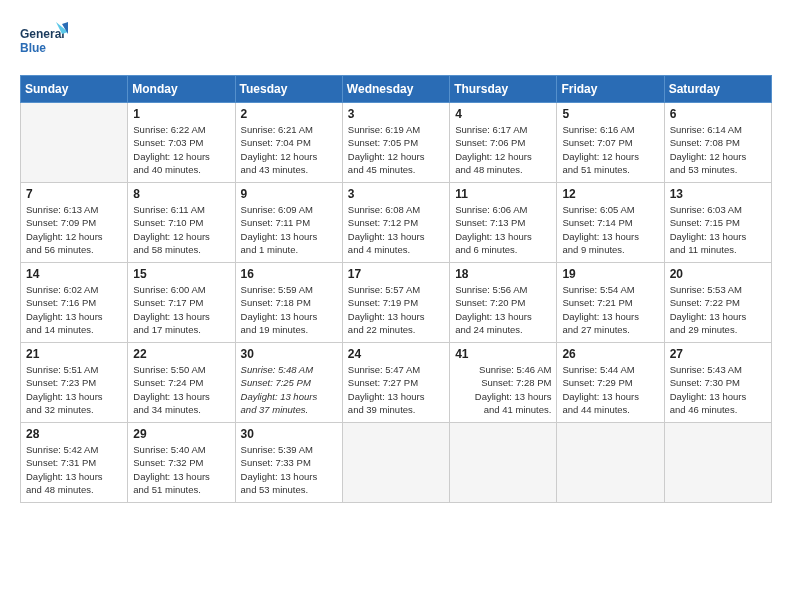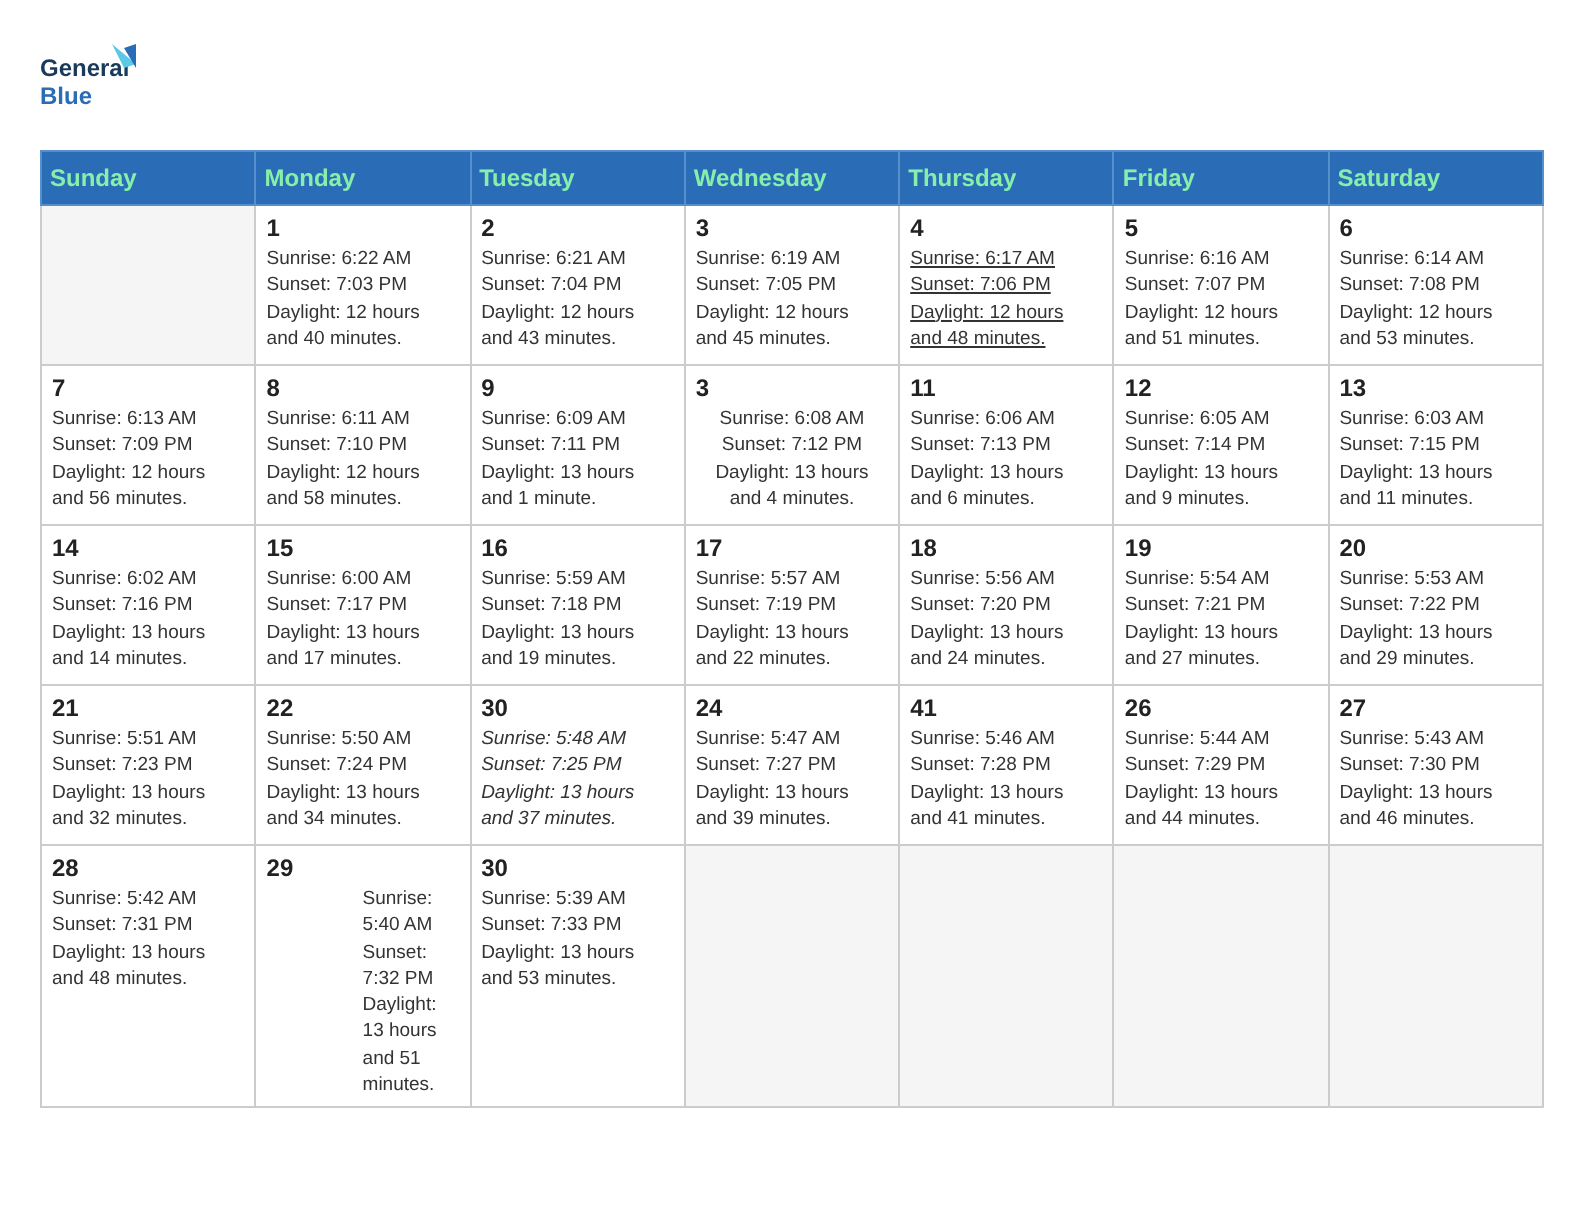--- a/index.html
+++ b/index.html
@@ -33,21 +33,21 @@
       font-size: 15px;
       color: #333;
     }
     .calendar {
       width: 100%;
       border-collapse: collapse;
       font-size: 11px;
     }
     .calendar th {
       background: #2a6cb5;
-      color: #86efac;
+      color: #ffffff;
       padding: 6px 4px;
       text-align: left;
       font-size: 12px;
       font-weight: bold;
       border: 1px solid #5590cc;
     }
     .calendar td {
       border: 1px solid #ccc;
       vertical-align: top;
       padding: 4px 5px;
@@ -121,21 +121,21 @@
         </td>
         <td>
           <span class="day-number">3</span>
           <div class="day-info" style="white-space: pre-line;">Sunrise: 6:19 AM
 Sunset: 7:05 PM
 Daylight: 12 hours
 and 45 minutes.</div>
         </td>
         <td>
           <span class="day-number">4</span>
-          <div class="day-info" style="white-space: pre-line; text-decoration: underline;">Sunrise: 6:17 AM
+          <div class="day-info" style="white-space: pre-line;">Sunrise: 6:17 AM
 Sunset: 7:06 PM
 Daylight: 12 hours
 and 48 minutes.</div>
         </td>
         <td>
           <span class="day-number">5</span>
           <div class="day-info" style="white-space: pre-line;">Sunrise: 6:16 AM
 Sunset: 7:07 PM
 Daylight: 12 hours
 and 51 minutes.</div>
@@ -165,21 +165,21 @@
         </td>
         <td>
           <span class="day-number">9</span>
           <div class="day-info" style="white-space: pre-line;">Sunrise: 6:09 AM
 Sunset: 7:11 PM
 Daylight: 13 hours
 and 1 minute.</div>
         </td>
         <td>
           <span class="day-number">3</span>
-          <div class="day-info" style="white-space: pre-line; text-align: center;">Sunrise: 6:08 AM
+          <div class="day-info" style="white-space: pre-line;">Sunrise: 6:08 AM
 Sunset: 7:12 PM
 Daylight: 13 hours
 and 4 minutes.</div>
         </td>
         <td>
           <span class="day-number">11</span>
           <div class="day-info" style="white-space: pre-line;">Sunrise: 6:06 AM
 Sunset: 7:13 PM
 Daylight: 13 hours
 and 6 minutes.</div>
@@ -274,21 +274,21 @@
         </td>
         <td>
           <span class="day-number">24</span>
           <div class="day-info" style="white-space: pre-line;">Sunrise: 5:47 AM
 Sunset: 7:27 PM
 Daylight: 13 hours
 and 39 minutes.</div>
         </td>
         <td>
           <span class="day-number">41</span>
-          <div class="day-info" style="white-space: pre-line;">Sunrise: 5:46 AM
+          <div class="day-info" style="white-space: pre-line; text-align: right;">Sunrise: 5:46 AM
 Sunset: 7:28 PM
 Daylight: 13 hours
 and 41 minutes.</div>
         </td>
         <td>
           <span class="day-number">26</span>
           <div class="day-info" style="white-space: pre-line;">Sunrise: 5:44 AM
 Sunset: 7:29 PM
 Daylight: 13 hours
 and 44 minutes.</div>
@@ -304,21 +304,21 @@
       <tr>
         <td>
           <span class="day-number">28</span>
           <div class="day-info" style="white-space: pre-line;">Sunrise: 5:42 AM
 Sunset: 7:31 PM
 Daylight: 13 hours
 and 48 minutes.</div>
         </td>
         <td>
           <span class="day-number">29</span>
-          <div class="day-info" style="white-space: pre-line; margin-left: 48px;">Sunrise: 5:40 AM
+          <div class="day-info" style="white-space: pre-line;">Sunrise: 5:40 AM
 Sunset: 7:32 PM
 Daylight: 13 hours
 and 51 minutes.</div>
         </td>
         <td>
           <span class="day-number">30</span>
           <div class="day-info" style="white-space: pre-line;">Sunrise: 5:39 AM
 Sunset: 7:33 PM
 Daylight: 13 hours
 and 53 minutes.</div>

